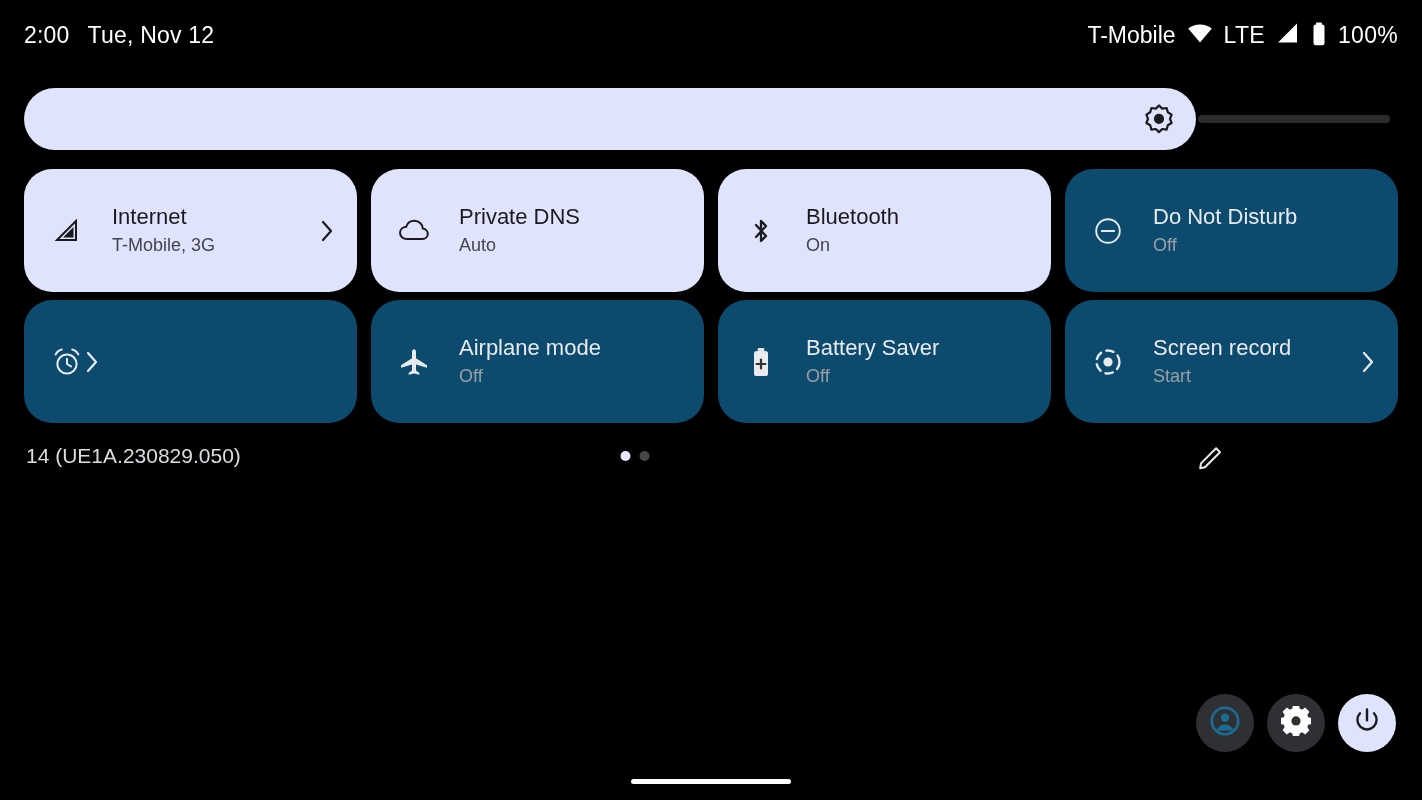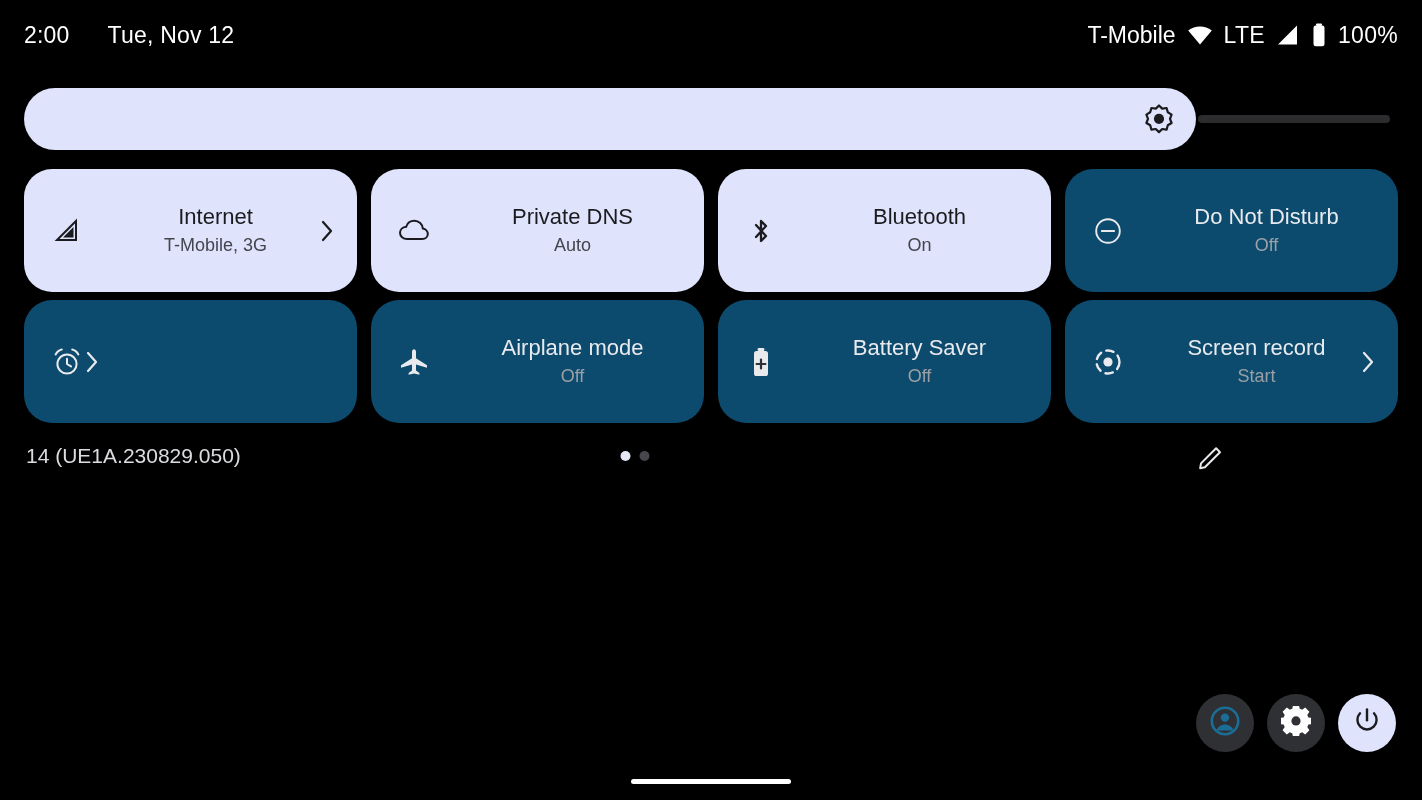--- a/index.html
+++ b/index.html
@@ -10,24 +10,24 @@
     overflow: hidden;
   }
   .screen { position: relative; width: 1422px; height: 800px; background: #000; }
 
   
   .status-bar {
     position: absolute; top: 0; left: 0; width: 1422px; height: 70px;
     display: flex; align-items: center; justify-content: space-between;
     padding: 0 24px;
   }
-  .status-left { display: flex; align-items: center; gap: 38px; }
+  .status-left { display: flex; align-items: center; gap: 18px; }
   .status-clock { color: #ffffff; font-size: 23px; letter-spacing: .2px; }
   .status-date  { color: #ffffff; font-size: 23px; letter-spacing: .2px; }
-  .status-right { display: flex; align-items: center; gap: 11px; }
+  .status-right { display: flex; gap: 11px; }
   .carrier { color: #ffffff; font-size: 23px; }
   .lte-text { color: #ffffff; font-size: 23px; letter-spacing: .3px; }
   .status-right svg { display: block; }
 
   
   .brightness-row {
     position: absolute; top: 88px; left: 24px; width: 1374px; height: 62px;
   }
   .brightness-track {
     position: absolute; left: 1174px; top: 27px; width: 192px; height: 8px;
@@ -41,21 +41,21 @@
   }
   .brightness-fill svg { display: block; }
 
   
   .tiles {
     position: absolute; top: 169px; left: 24px;
     width: 1374px;
     display: grid;
     grid-template-columns: repeat(4, 333px);
     grid-auto-rows: 123px;
-    column-gap: 14px; row-gap: 8px; text-align: center;
+    column-gap: 14px; row-gap: 8px;
   }
   .tile {
     border-radius: 28px;
     display: flex; align-items: center;
     padding: 0 18px 0 26px;
     position: relative;
     cursor: pointer;
   }
   .tile.active   { background: #dfe3fb; }
   .tile.inactive { background: #0c4a6e; }

